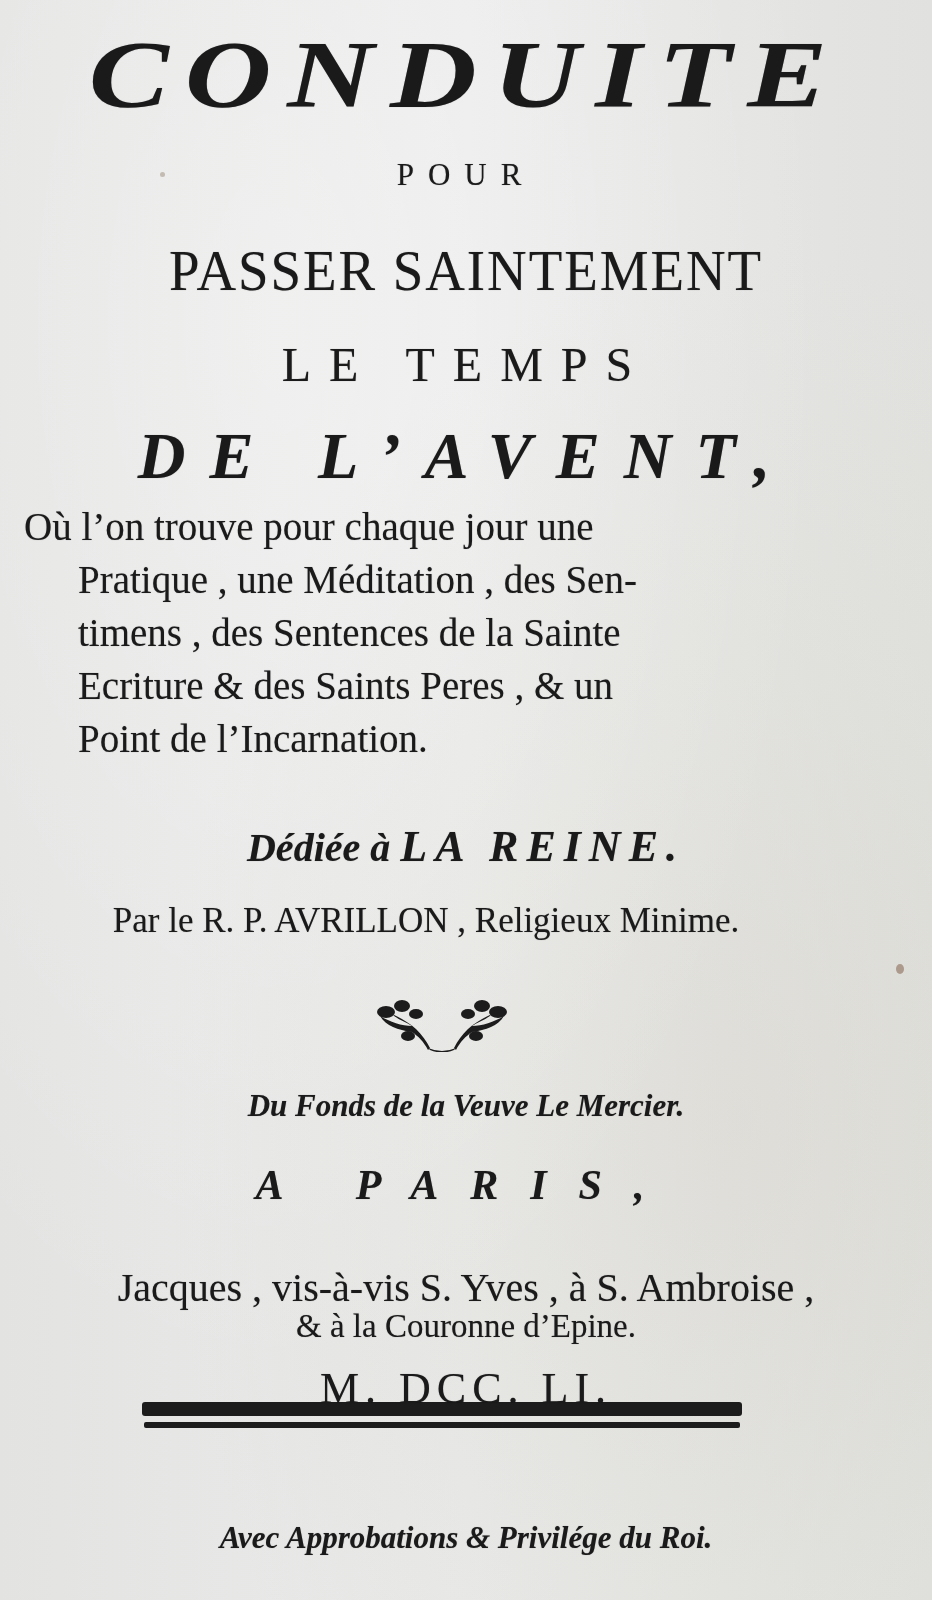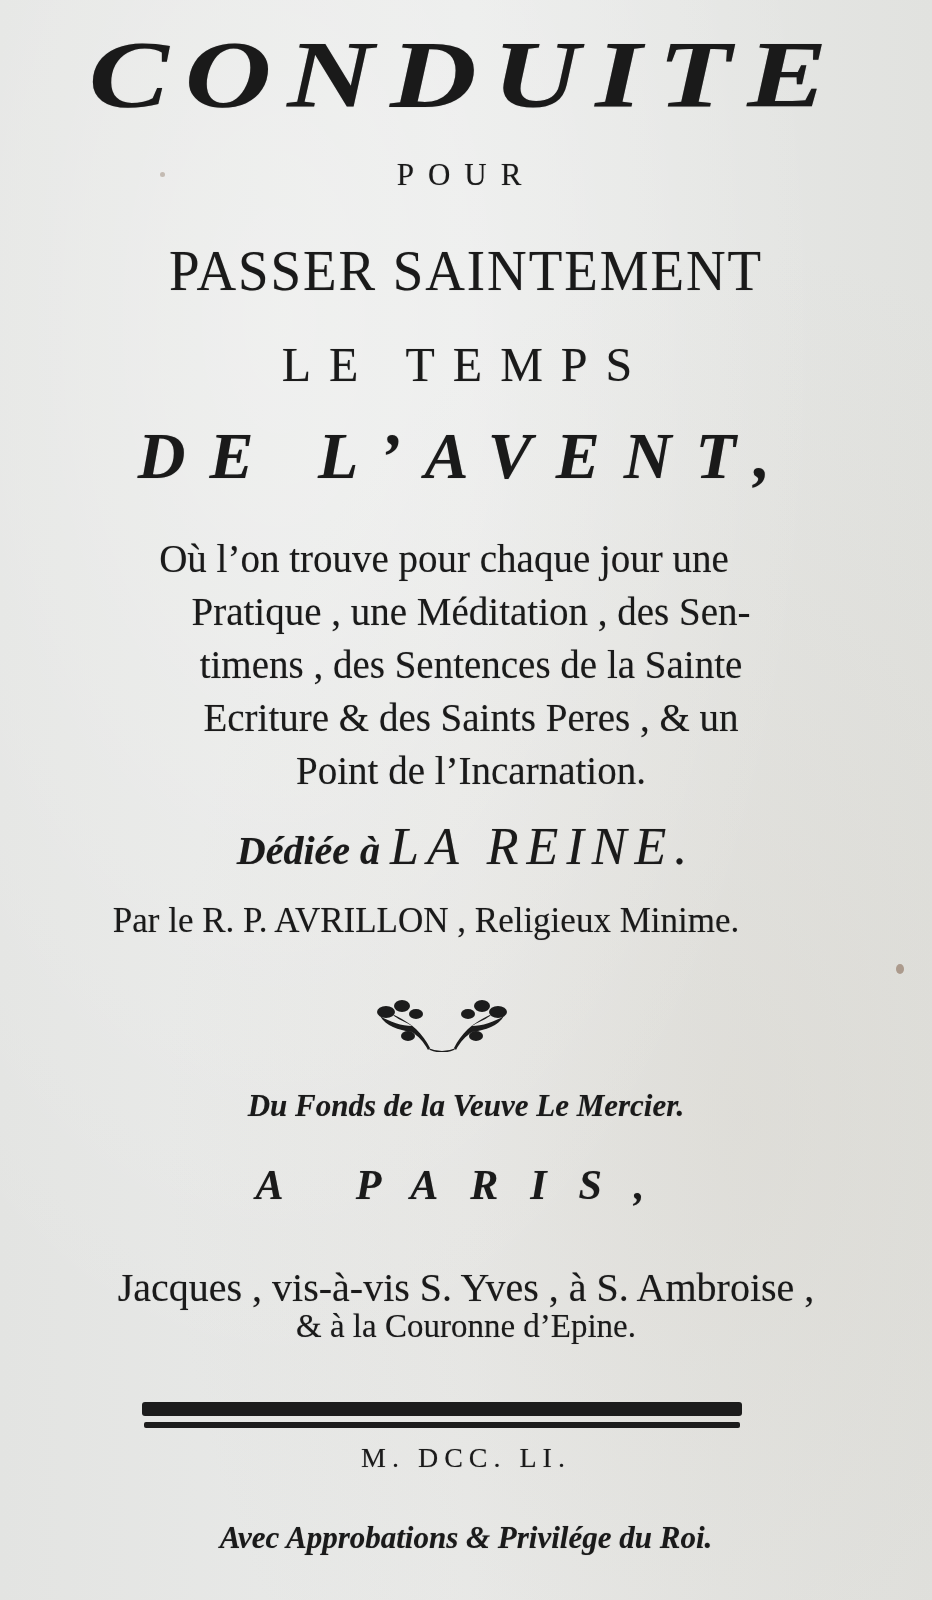--- a/index.html
+++ b/index.html
@@ -23,54 +23,54 @@
   .passer { top: 238px; font-size: 56px; letter-spacing: 2px; line-height: 66px; transform: scaleX(0.98); }
   .temps { top: 336px; font-size: 48px; letter-spacing: 18px; line-height: 58px; }
   .avent { top: 418px; font-size: 66px; font-style: italic; font-weight: bold; letter-spacing: 24px; line-height: 76px; }
 
   .para { position: absolute; left: 24px; width: 840px; font-size: 39px; line-height: 53px; }
   .para .first { display: block; padding-left: 0; }
   .para .rest { display: block; padding-left: 54px; }
 
   .dediee { top: 822px; font-size: 40px; line-height: 50px; }
   .dediee .it { font-style: italic; font-weight: bold; }
-  .dediee .reine { font-style: italic; font-weight: normal; letter-spacing: 8px; font-size: 52px; }
+  .dediee .reine { font-style: italic; font-weight: bold; letter-spacing: 8px; font-size: 44px; }
   .par { top: 898px; font-size: 35px; line-height: 45px; left: -40px; }
 
   .ornament { position: absolute; left: 372px; top: 992px; width: 140px; height: 60px; }
 
   .fonds { top: 1086px; font-size: 31px; font-style: italic; font-weight: bold; line-height: 40px; }
   .paris { top: 1160px; font-size: 42px; font-style: italic; font-weight: bold; letter-spacing: 32px; line-height: 50px; }
   .chez { top: 1228px; font-size: 33px; line-height: 40px; }
   .jacques { top: 1268px; font-size: 40px; line-height: 40px; }
   .epine { top: 1306px; font-size: 33px; line-height: 40px; }
 
   .rule-thick { position: absolute; left: 142px; top: 1402px; width: 600px; height: 14px; background: #1c1c1c; border-radius: 3px; }
   .rule-thin { position: absolute; left: 144px; top: 1422px; width: 596px; height: 6px; background: #1c1c1c; border-radius: 2px; }
 
-  .year { top: 1435px; font-size: 28px; letter-spacing: 6px; line-height: 46px; }
+  .year { top: 1366px; font-size: 44px; letter-spacing: 6px; line-height: 46px; }
   .privilege { top: 1518px; font-size: 31px; font-style: italic; font-weight: bold; line-height: 40px; }
 
   .stain { position: absolute; border-radius: 50%; }
 </style>
 </head>
 <body>
 
 <div class="page">
 
   <div class="stain" style="left:896px;top:964px;width:8px;height:10px;background:#8a6e5a;opacity:0.6;"></div>
   <div class="stain" style="left:160px;top:172px;width:5px;height:5px;background:#9b8a7a;opacity:0.5;"></div>
 
   <div class="line ink title-main">CONDUITE</div>
   <div class="line ink pour">POUR</div>
   <div class="line ink passer">PASSER SAINTEMENT</div>
   <div class="line ink avent">DE L’AVENT,</div>
   <div class="line ink temps">LE TEMPS</div>
 
-  <div class="para ink" style="top:532px;text-align:center;">
+  <div class="para ink" style="top:500px;">
     <span class="first">Où l’on trouve pour chaque jour une</span>
     <span class="rest">Pratique , une Méditation , des Sen-</span>
     <span class="rest">timens , des Sentences de la Sainte</span>
     <span class="rest">Ecriture &amp; des Saints Peres , &amp; un</span>
     <span class="rest">Point de l’Incarnation.</span>
   </div>
 
   <div class="line ink dediee">
     <span class="it">Dédiée à</span>
     <span class="reine">LA REINE.</span>

